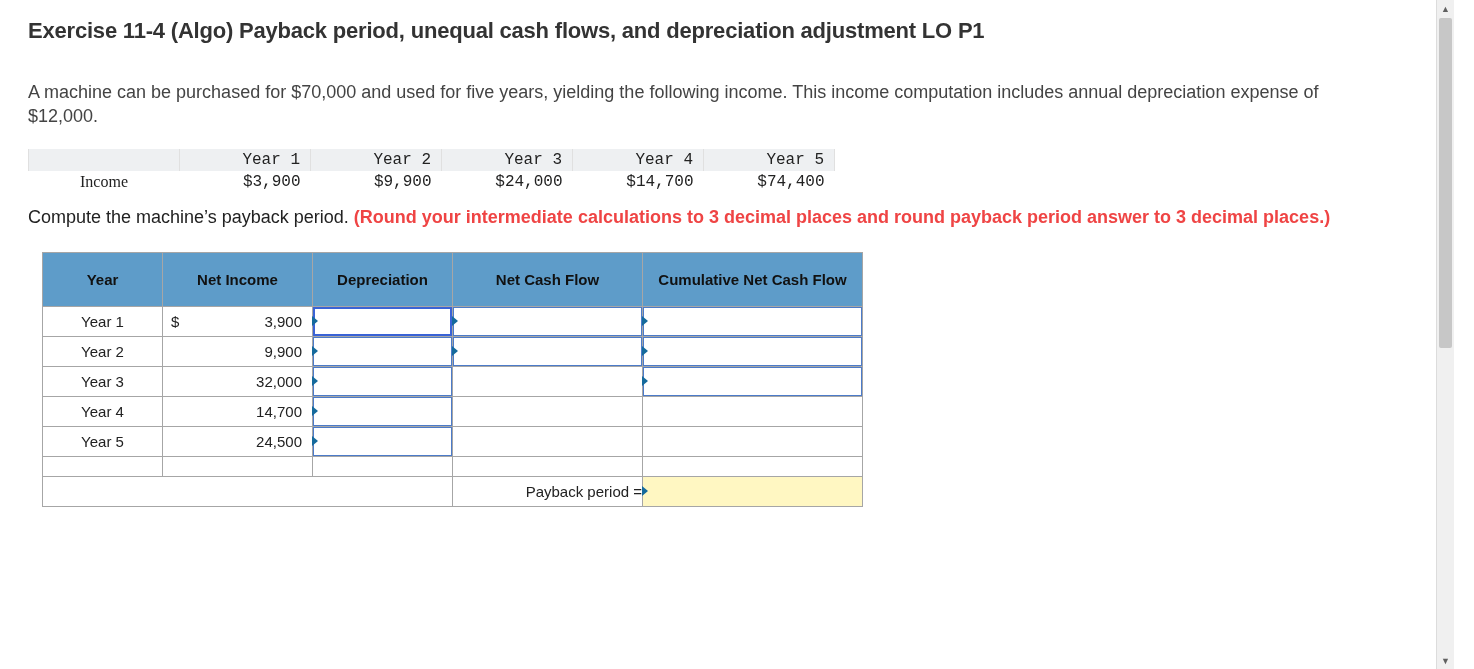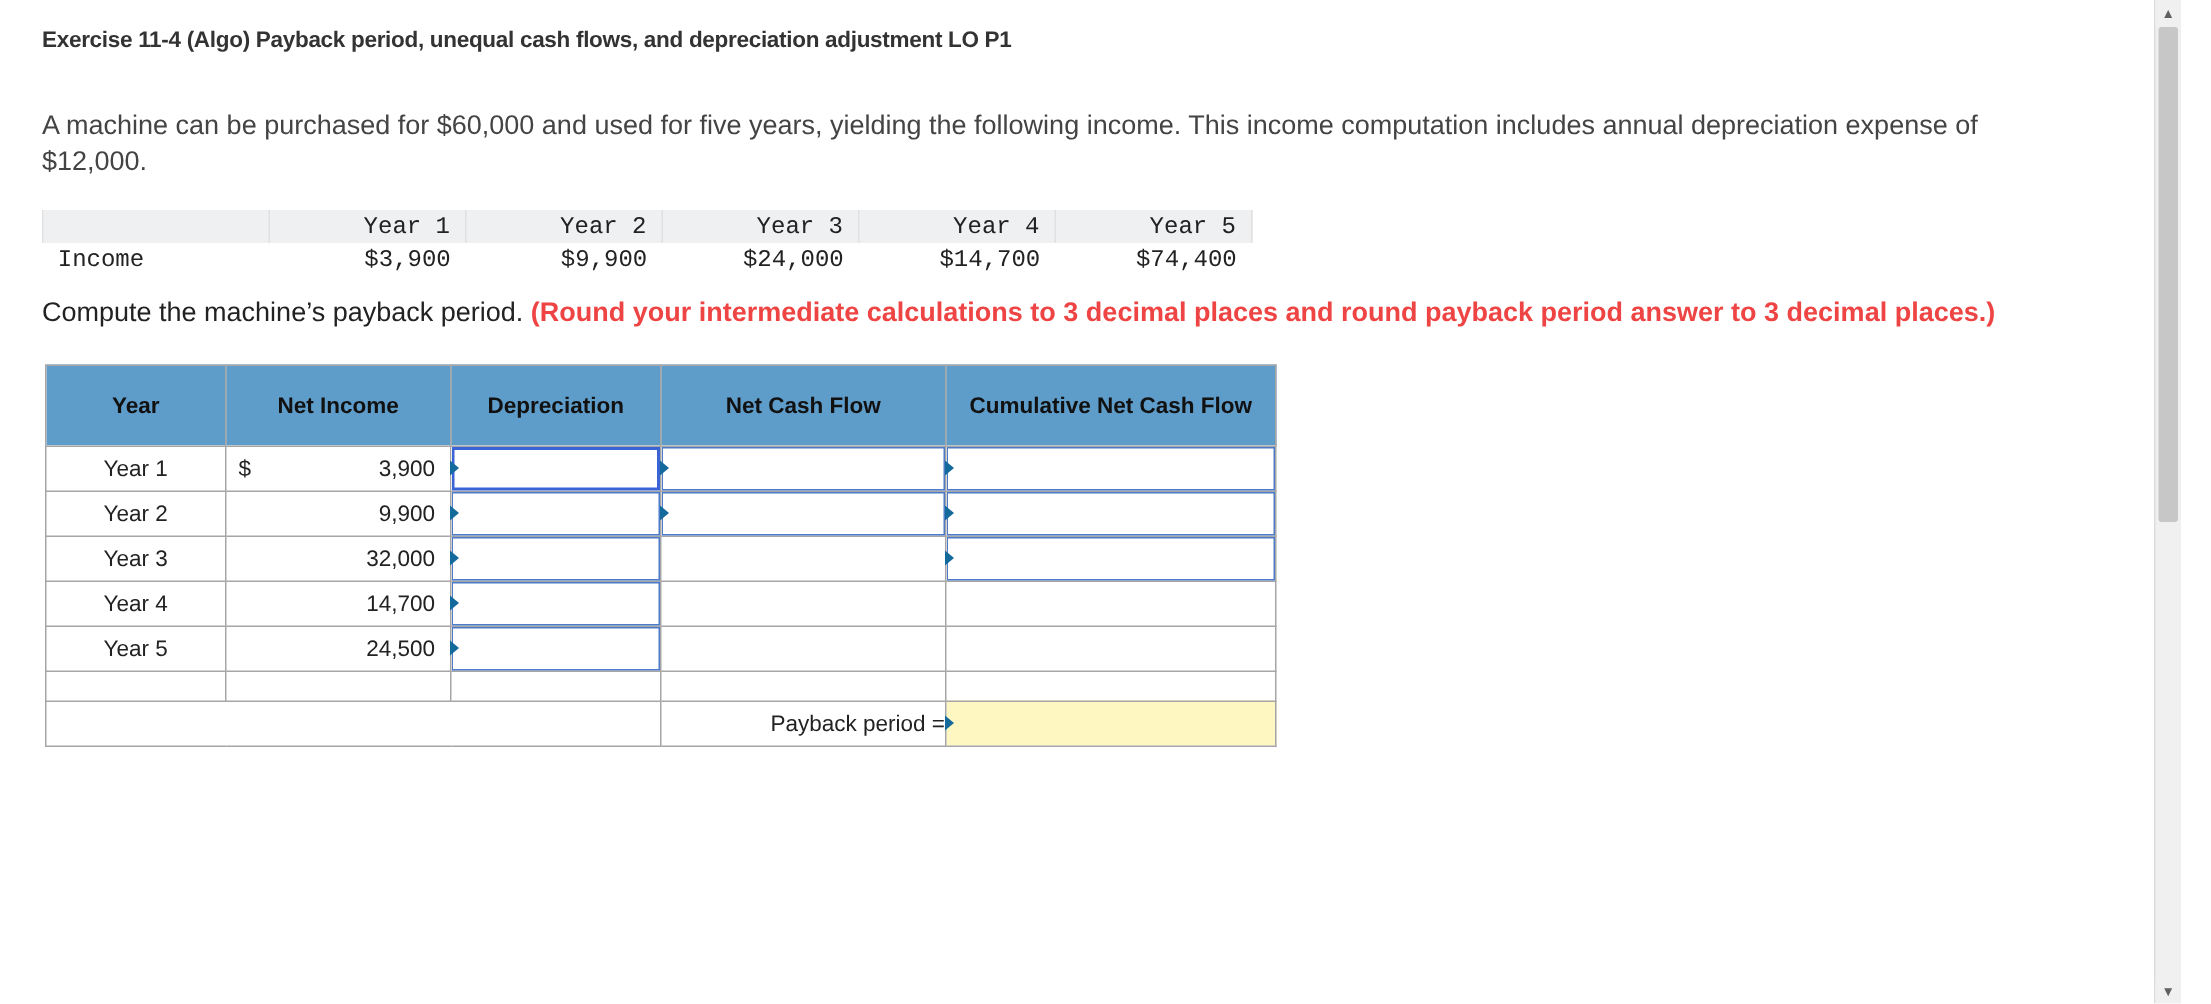--- a/index.html
+++ b/index.html
@@ -12,21 +12,21 @@
   }
   .page {
     position: relative;
     width: 1454px;
     height: 669px;
     box-sizing: border-box;
     padding: 18px 22px 0 28px;
     overflow: hidden;
   }
   .title {
-    font-size: 15px;
+    font-size: 22px;
     font-weight: 700;
     color: #333;
     margin-bottom: 36px;
     letter-spacing: -0.2px;
   }
   .para {
     font-size: 18px;
     color: #444;
     line-height: 1.35;
     margin-bottom: 20px;
@@ -37,39 +37,39 @@
     font-family: Consolas, "Courier New", monospace;
     font-size: 16px;
     margin-bottom: 14px;
   }
   .income-table td, .income-table th {
     padding: 2px 10px;
     text-align: right;
     min-width: 110px;
   }
   .income-table .rowlbl {
-    text-align: left;
-    font-family: Liberation Mono, monospace;
+    text-align: center;
+    font-family: Liberation Serif, serif;
     min-width: 130px;
   }
   .income-table thead th {
     font-weight: normal;
     background: #eef0f2;
     border-left: 1px solid #e0e0e0;
     border-right: 1px solid #e0e0e0;
   }
   .income-table thead th.rowlbl { background: #eef0f2; }
   .instruct {
     font-size: 18px;
     margin-bottom: 24px;
   }
   .instruct .red { color: #ef4444; font-weight: 700; }
 
   
-  .ans-wrap { margin-left: 2px; }
+  .ans-wrap { margin-left: 14px; }
   .ans-table {
     border-collapse: collapse;
     font-size: 15px;
   }
   .ans-table th, .ans-table td {
     border: 1px solid #a6a6a6;
     height: 30px;
     padding: 0;
     box-sizing: border-box;
     background: #fff;
@@ -167,21 +167,21 @@
     border-radius: 2px;
   }
 </style>
 </head>
 <body>
 
 <div class="page">
 
   <div class="title">Exercise 11-4 (Algo) Payback period, unequal cash flows, and depreciation adjustment LO P1</div>
 
-  <div class="para">A machine can be purchased for $60,000 and used for five years, yielding the following income. This income computation includes annual depreciation expense of $12,000.</div>
+  <div class="para">A machine can be purchased for $70,000 and used for five years, yielding the following income. This income computation includes annual depreciation expense of $12,000.</div>
 
   <table class="income-table">
     <thead>
       <tr>
         <th class="rowlbl"></th>
         <th>Year 1</th>
         <th>Year 2</th>
         <th>Year 3</th>
         <th>Year 4</th>
         <th>Year 5</th>

